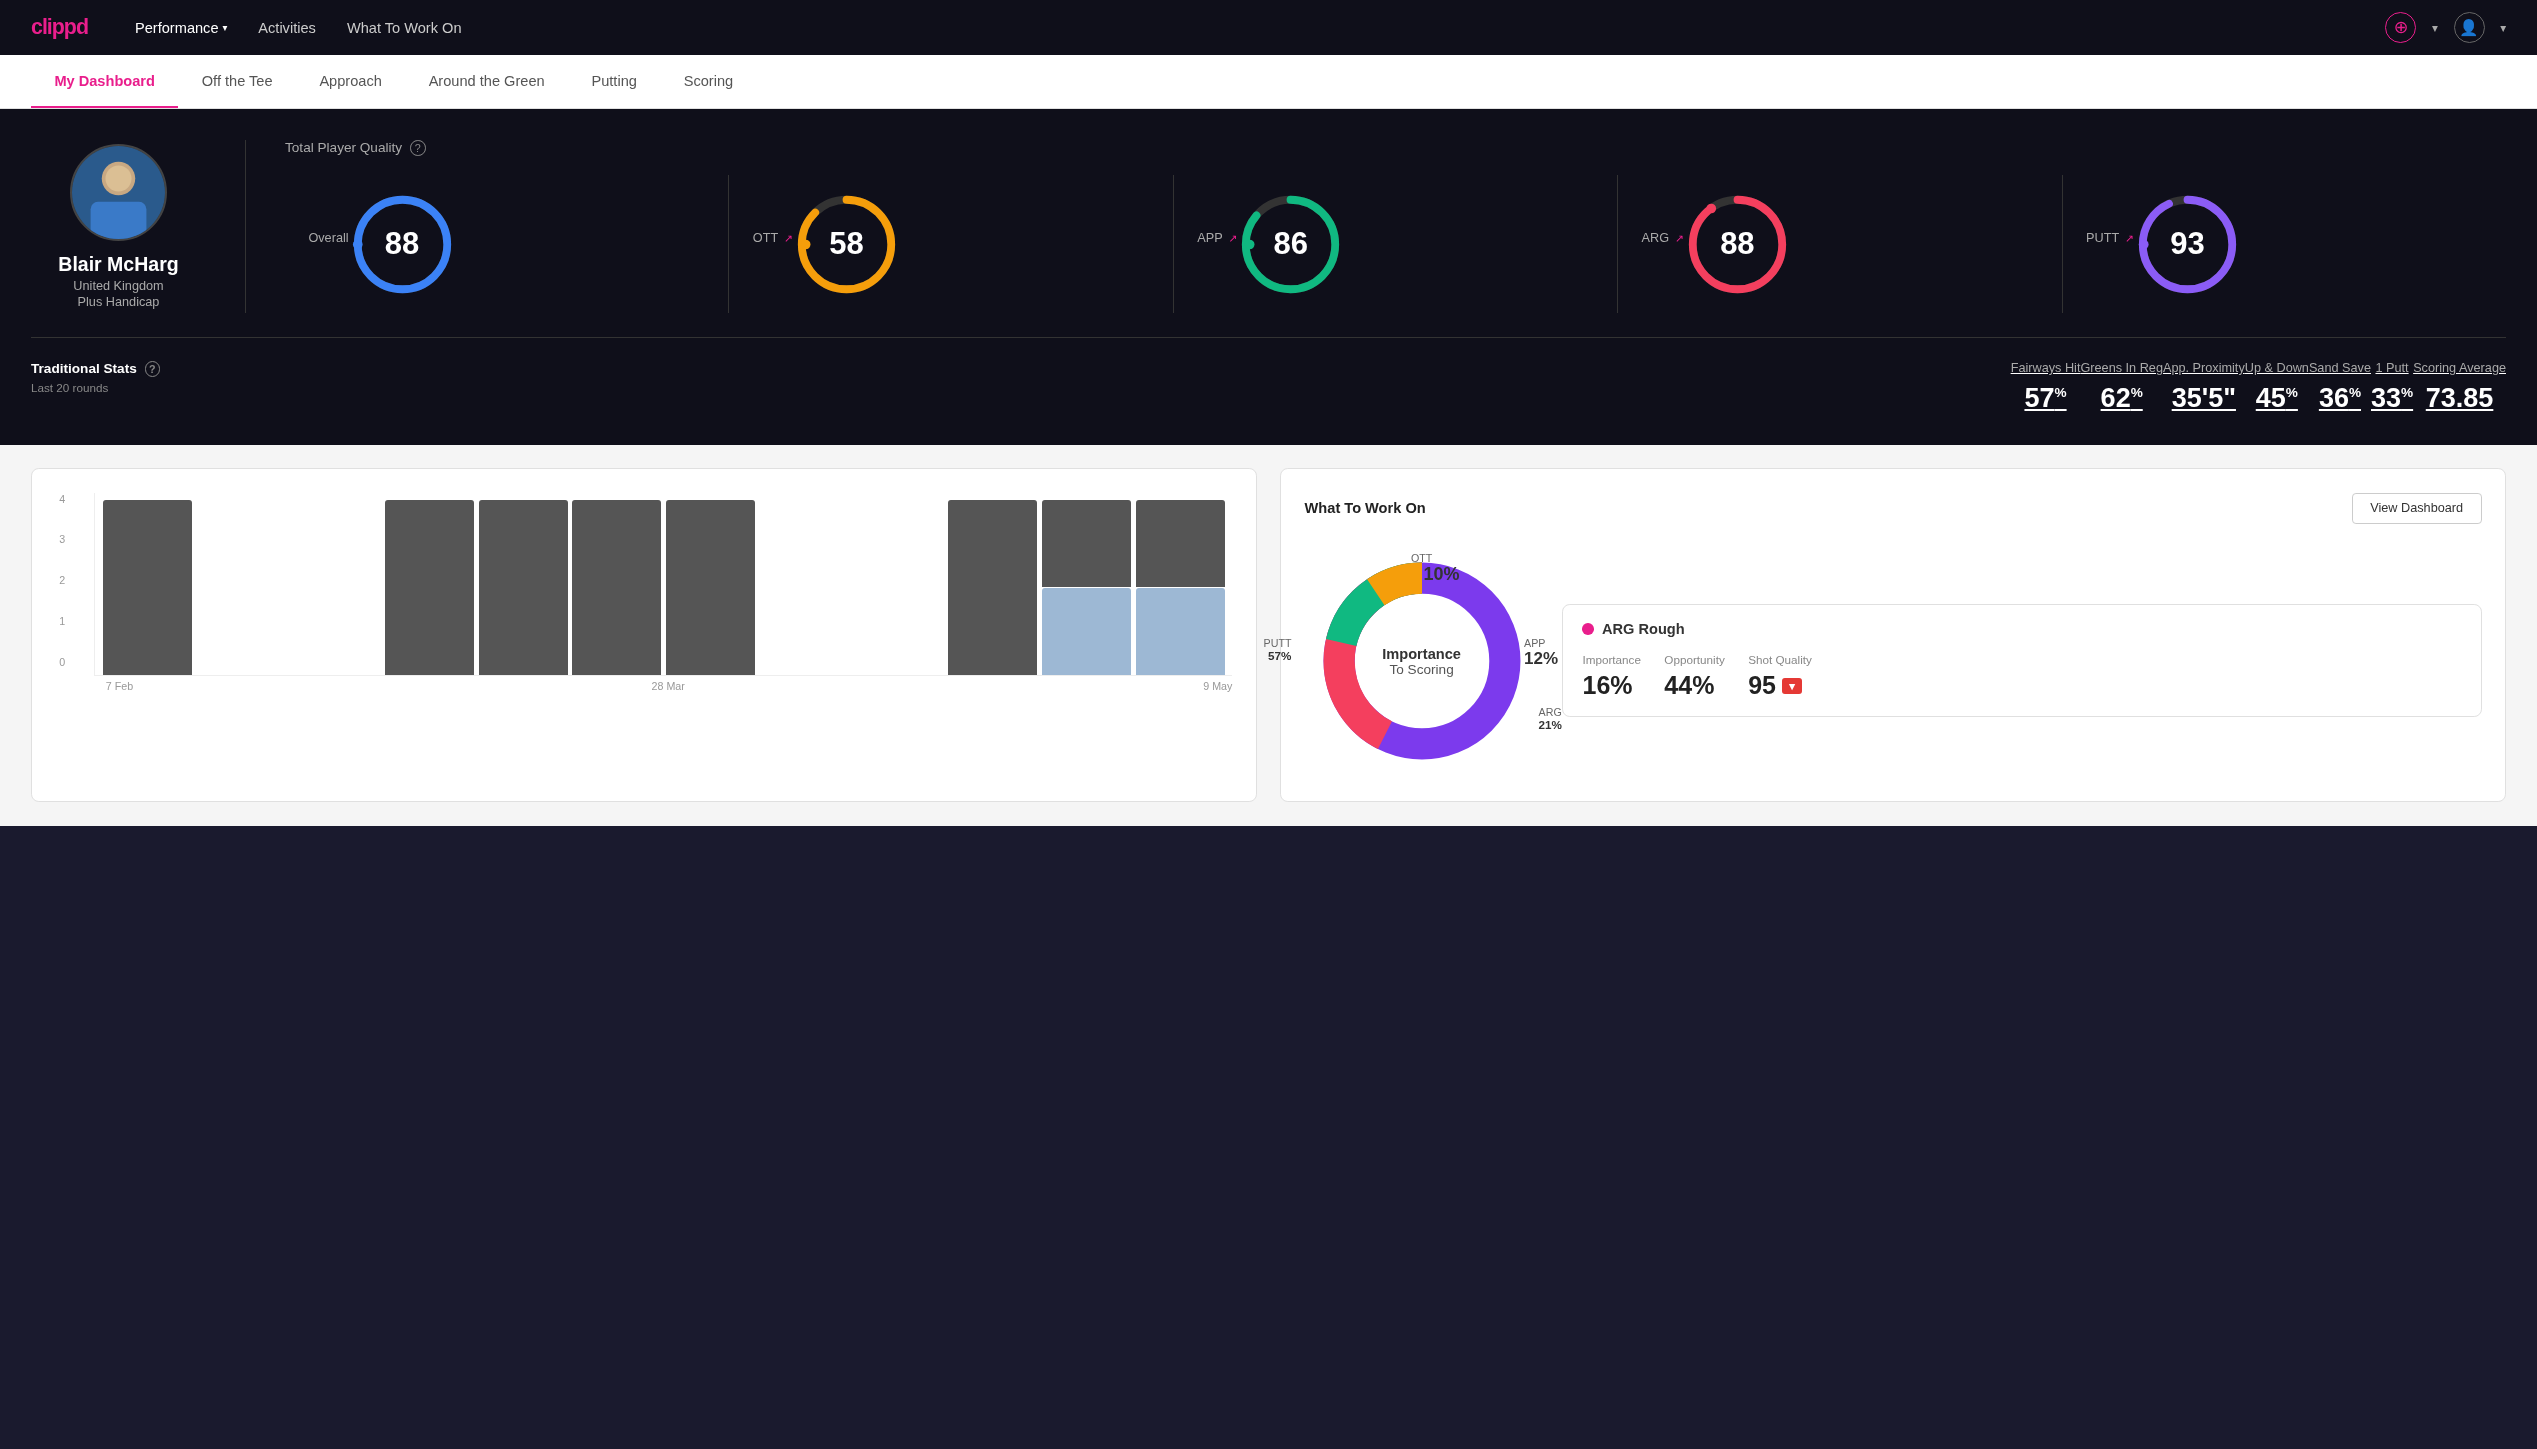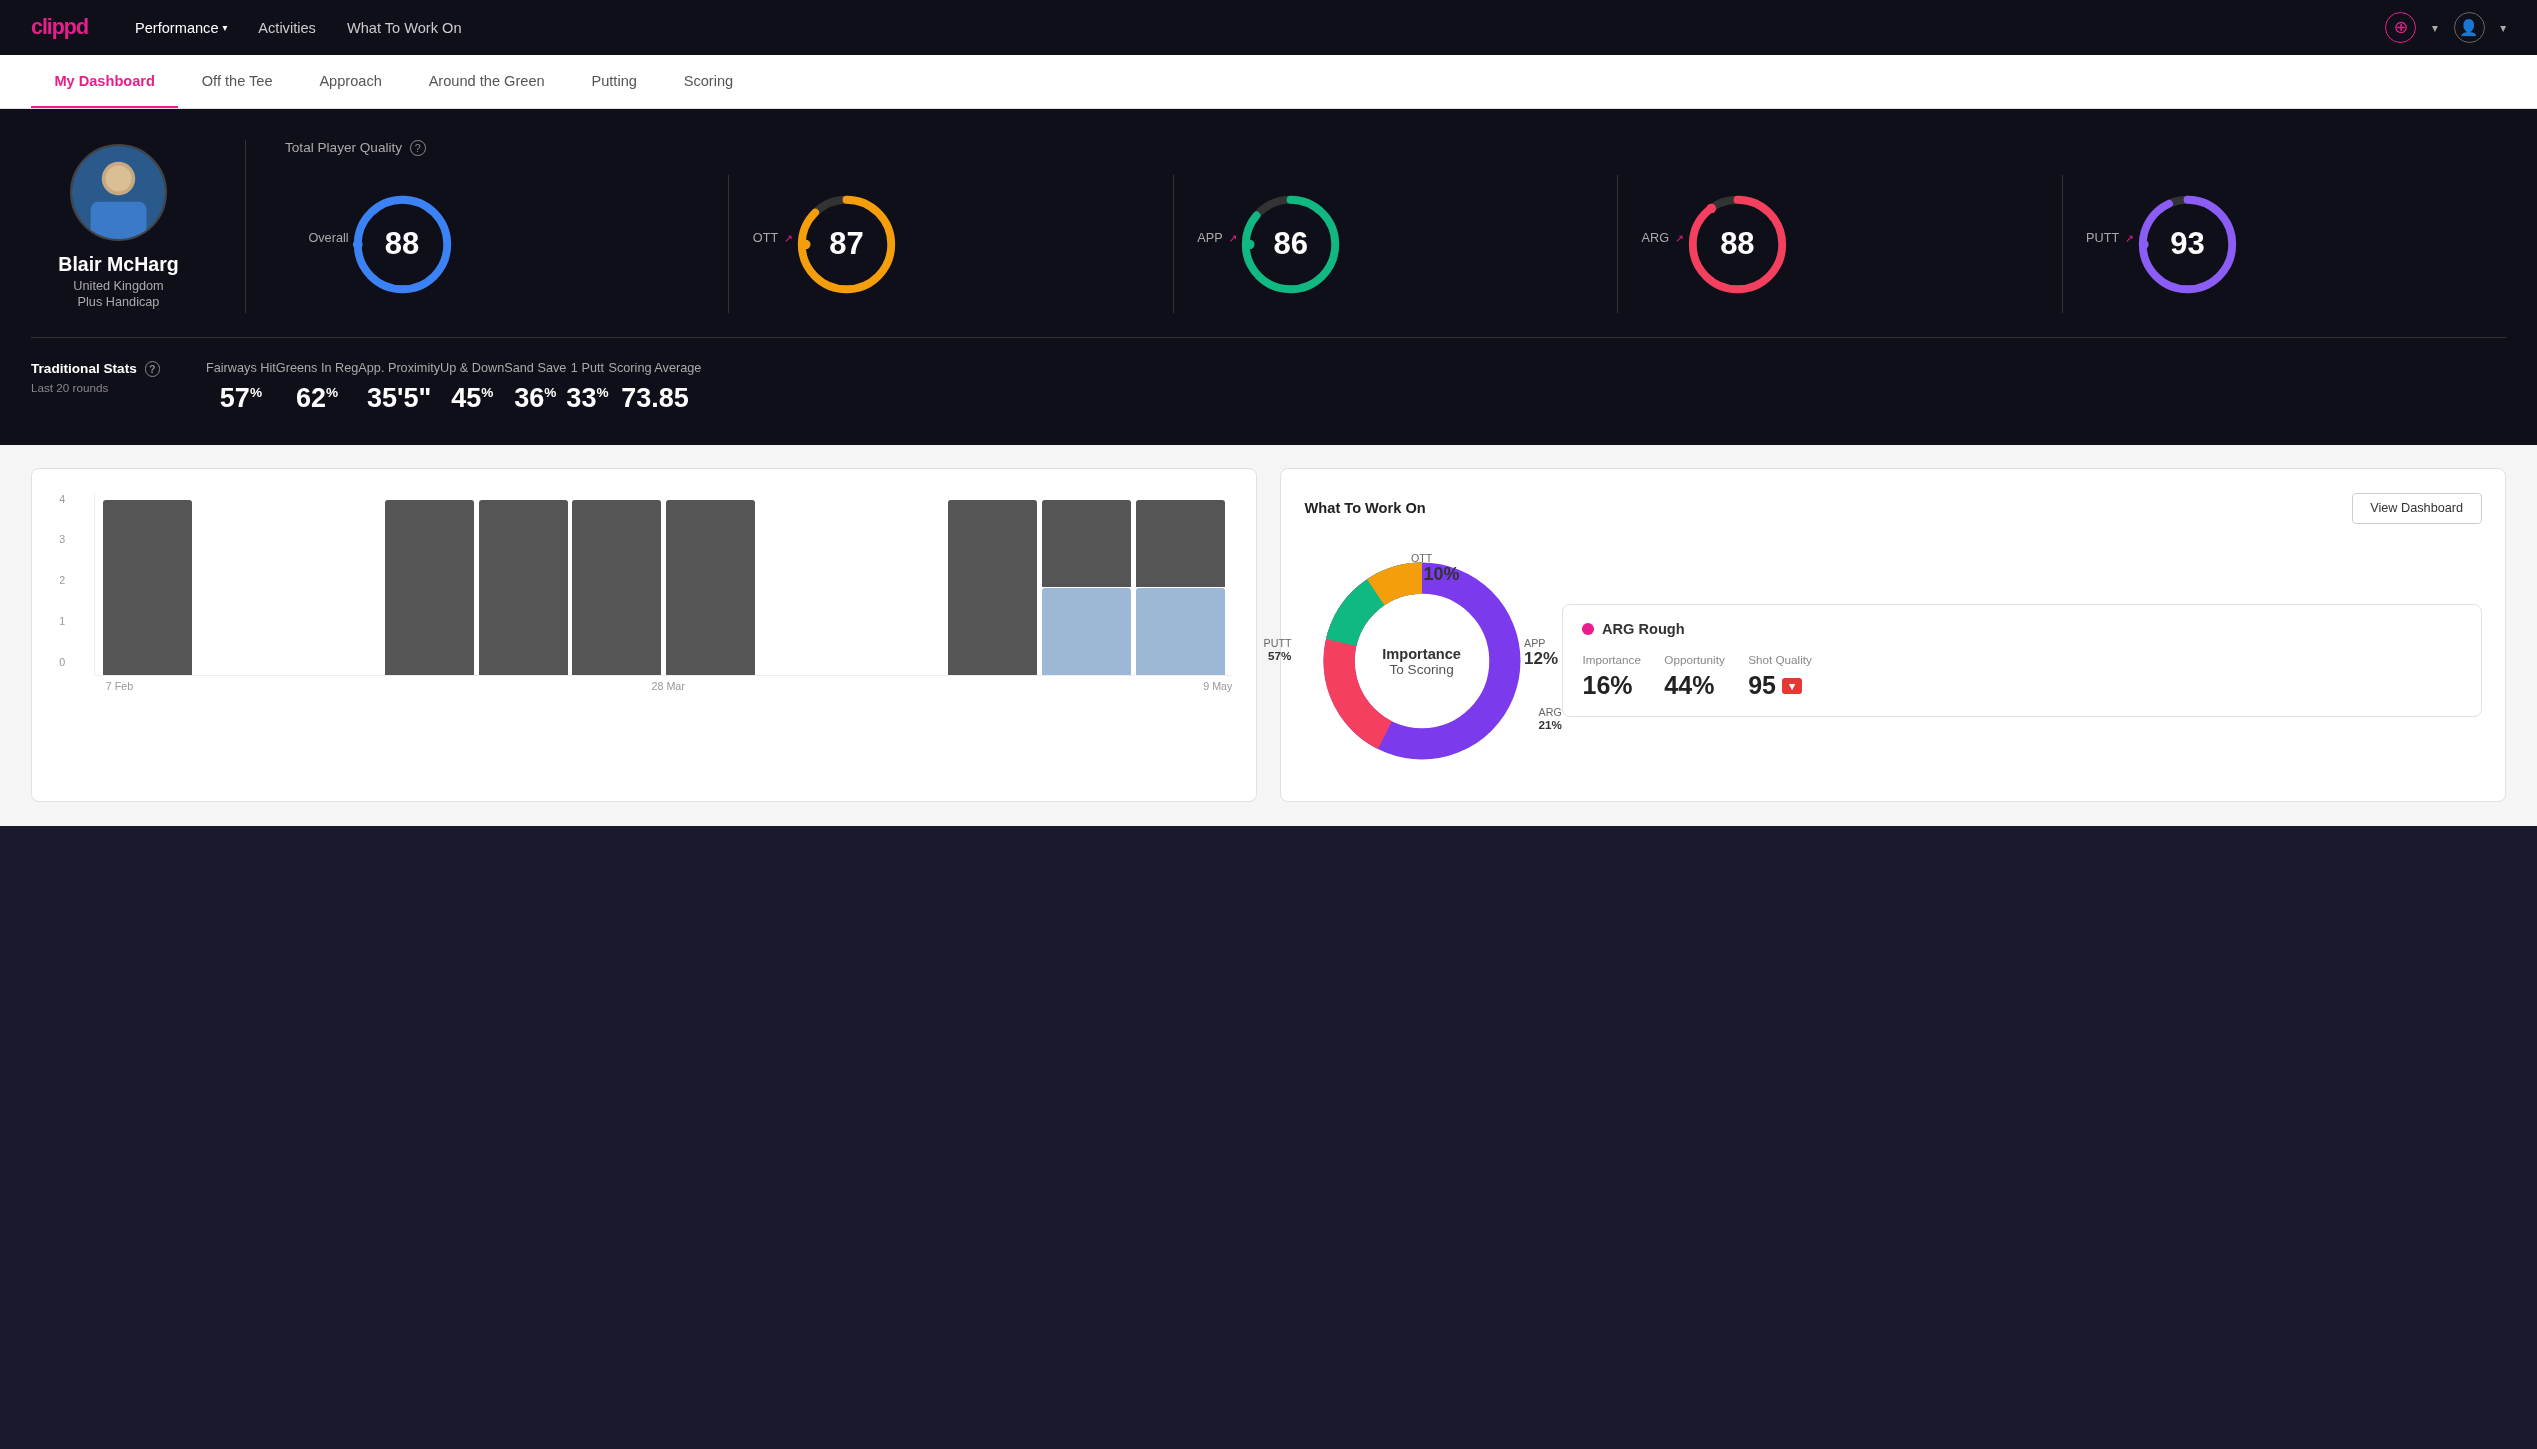--- a/index.html
+++ b/index.html
@@ -41,21 +41,21 @@
     .circle-container svg { transform: rotate(-90deg); }
     .circle-bg { fill: none; stroke: #333; stroke-width: 8; }
     .circle-progress { fill: none; stroke-width: 8; stroke-linecap: round; }
     .circle-value { position: absolute; top: 50%; left: 50%; transform: translate(-50%, -50%); font-size: 31px; font-weight: 700; }
 
     
     .stats-row { border-top: 1px solid #333; margin-top: 23.4px; padding-top: 23.4px; display: flex; align-items: flex-start; gap: 0; }
     .stats-label-section { min-width: 175px; }
     .stats-title { font-size: 13.6px; font-weight: 600; color: #fff; display: flex; align-items: center; gap: 7.8px; }
     .stats-subtitle { font-size: 11.7px; color: #888; margin-top: 3.9px; }
-    .stats-items { flex: 1; display: flex; justify-content: flex-start; }
+    .stats-items { flex: 1; display: flex; justify-content: flex-end; text-decoration: underline; }
     .stat-item { text-align: center; }
     .stat-label { font-size: 12.7px; color: #aaa; margin-bottom: 7.8px; }
     .stat-value { font-size: 27px; font-weight: 700; color: #fff; }
     .stat-value sup { font-size: 13.6px; }
 
     
     .bottom-section { background: #f5f5f5; padding: 23.4px 31px; display: flex; gap: 23.4px; }
     .card { background: #fff; border-radius: 7.8px; padding: 23.4px; border: 1px solid #e0e0e0; }
     .activity-card { flex: 1; }
     .work-on-card { flex: 1; }
@@ -164,21 +164,21 @@
           <div class="quality-label">
             <span>OTT</span>
             <span class="arrow">↗</span>
           </div>
           <div class="circle-container">
             <svg viewBox="0 0 110 110" width="107" height="107">
               <circle cx="55" cy="55" r="46" fill="none" stroke="#333" stroke-width="8"></circle>
               <circle cx="55" cy="55" r="46" fill="none" stroke="#f59e0b" stroke-width="8" stroke-linecap="round" stroke-dasharray="289" stroke-dashoffset="36"></circle>
               <circle cx="55" cy="13" r="5" fill="#f59e0b"></circle>
             </svg>
-            <div class="circle-value">87</div>
+            <div class="circle-value">58</div>
           </div>
         </div>
 
         <div class="quality-card">
           <div class="quality-label">
             <span>APP</span>
             <span class="arrow">↗</span>
           </div>
           <div class="circle-container">
             <svg viewBox="0 0 110 110" width="107" height="107">

